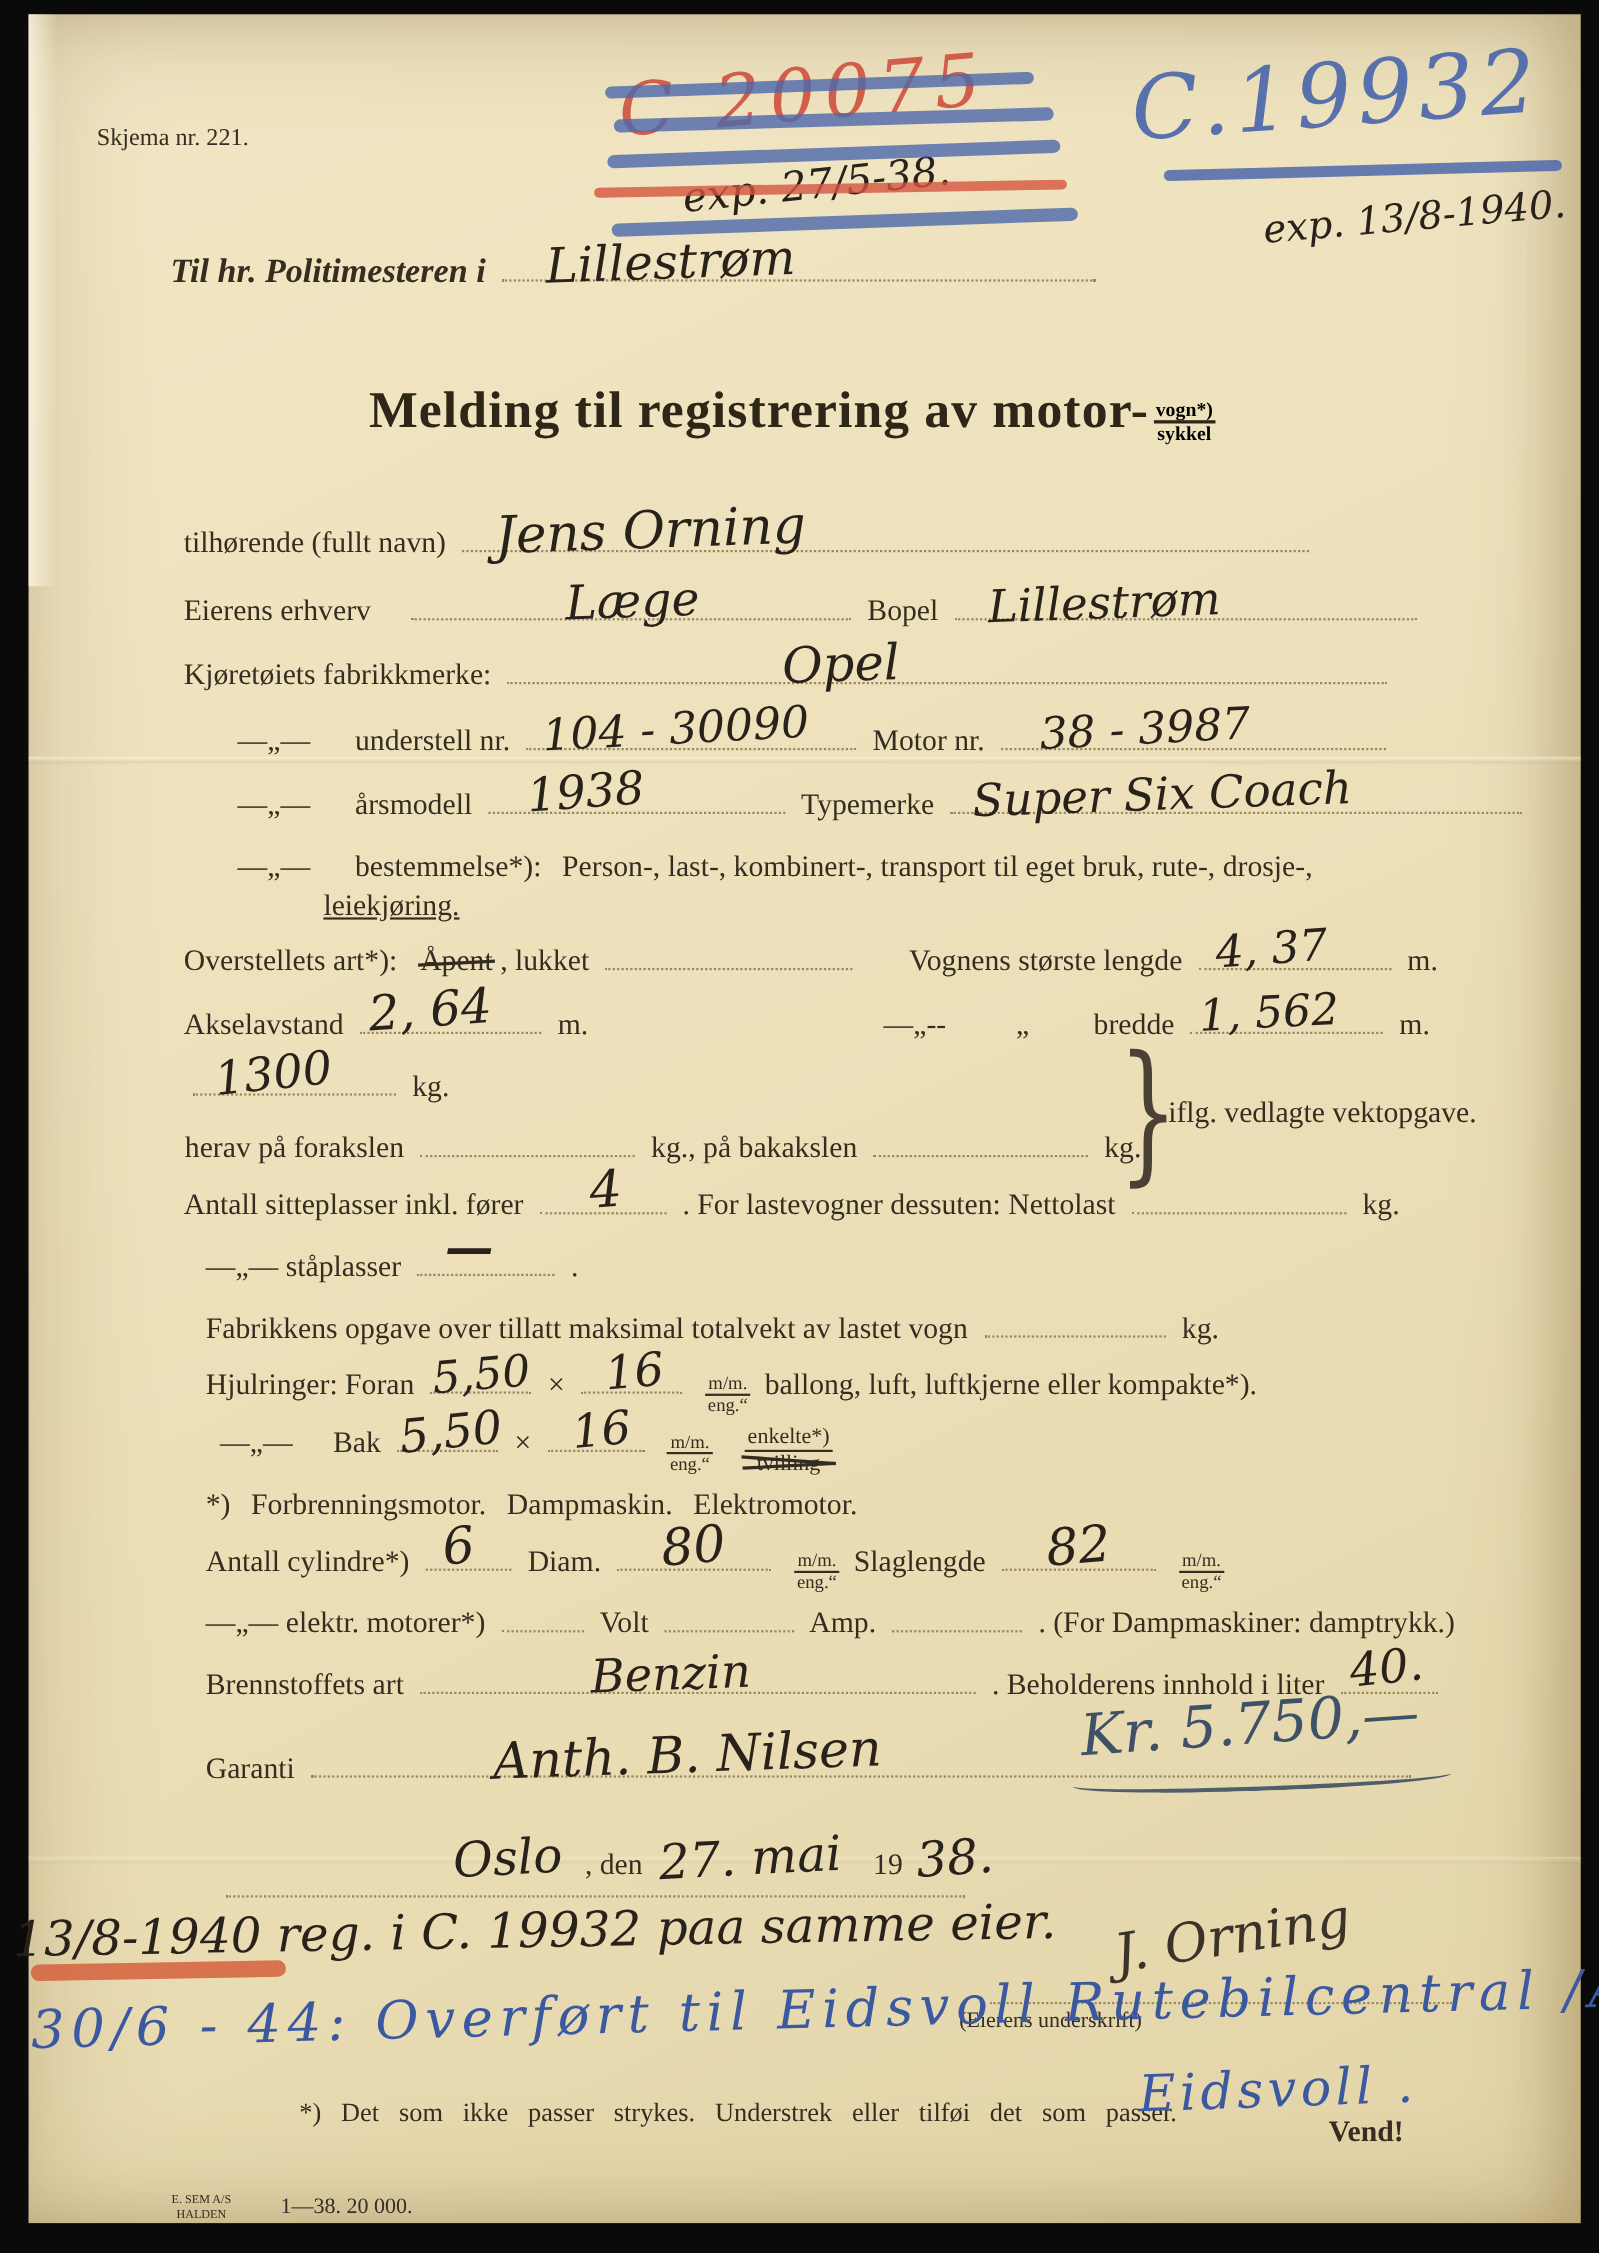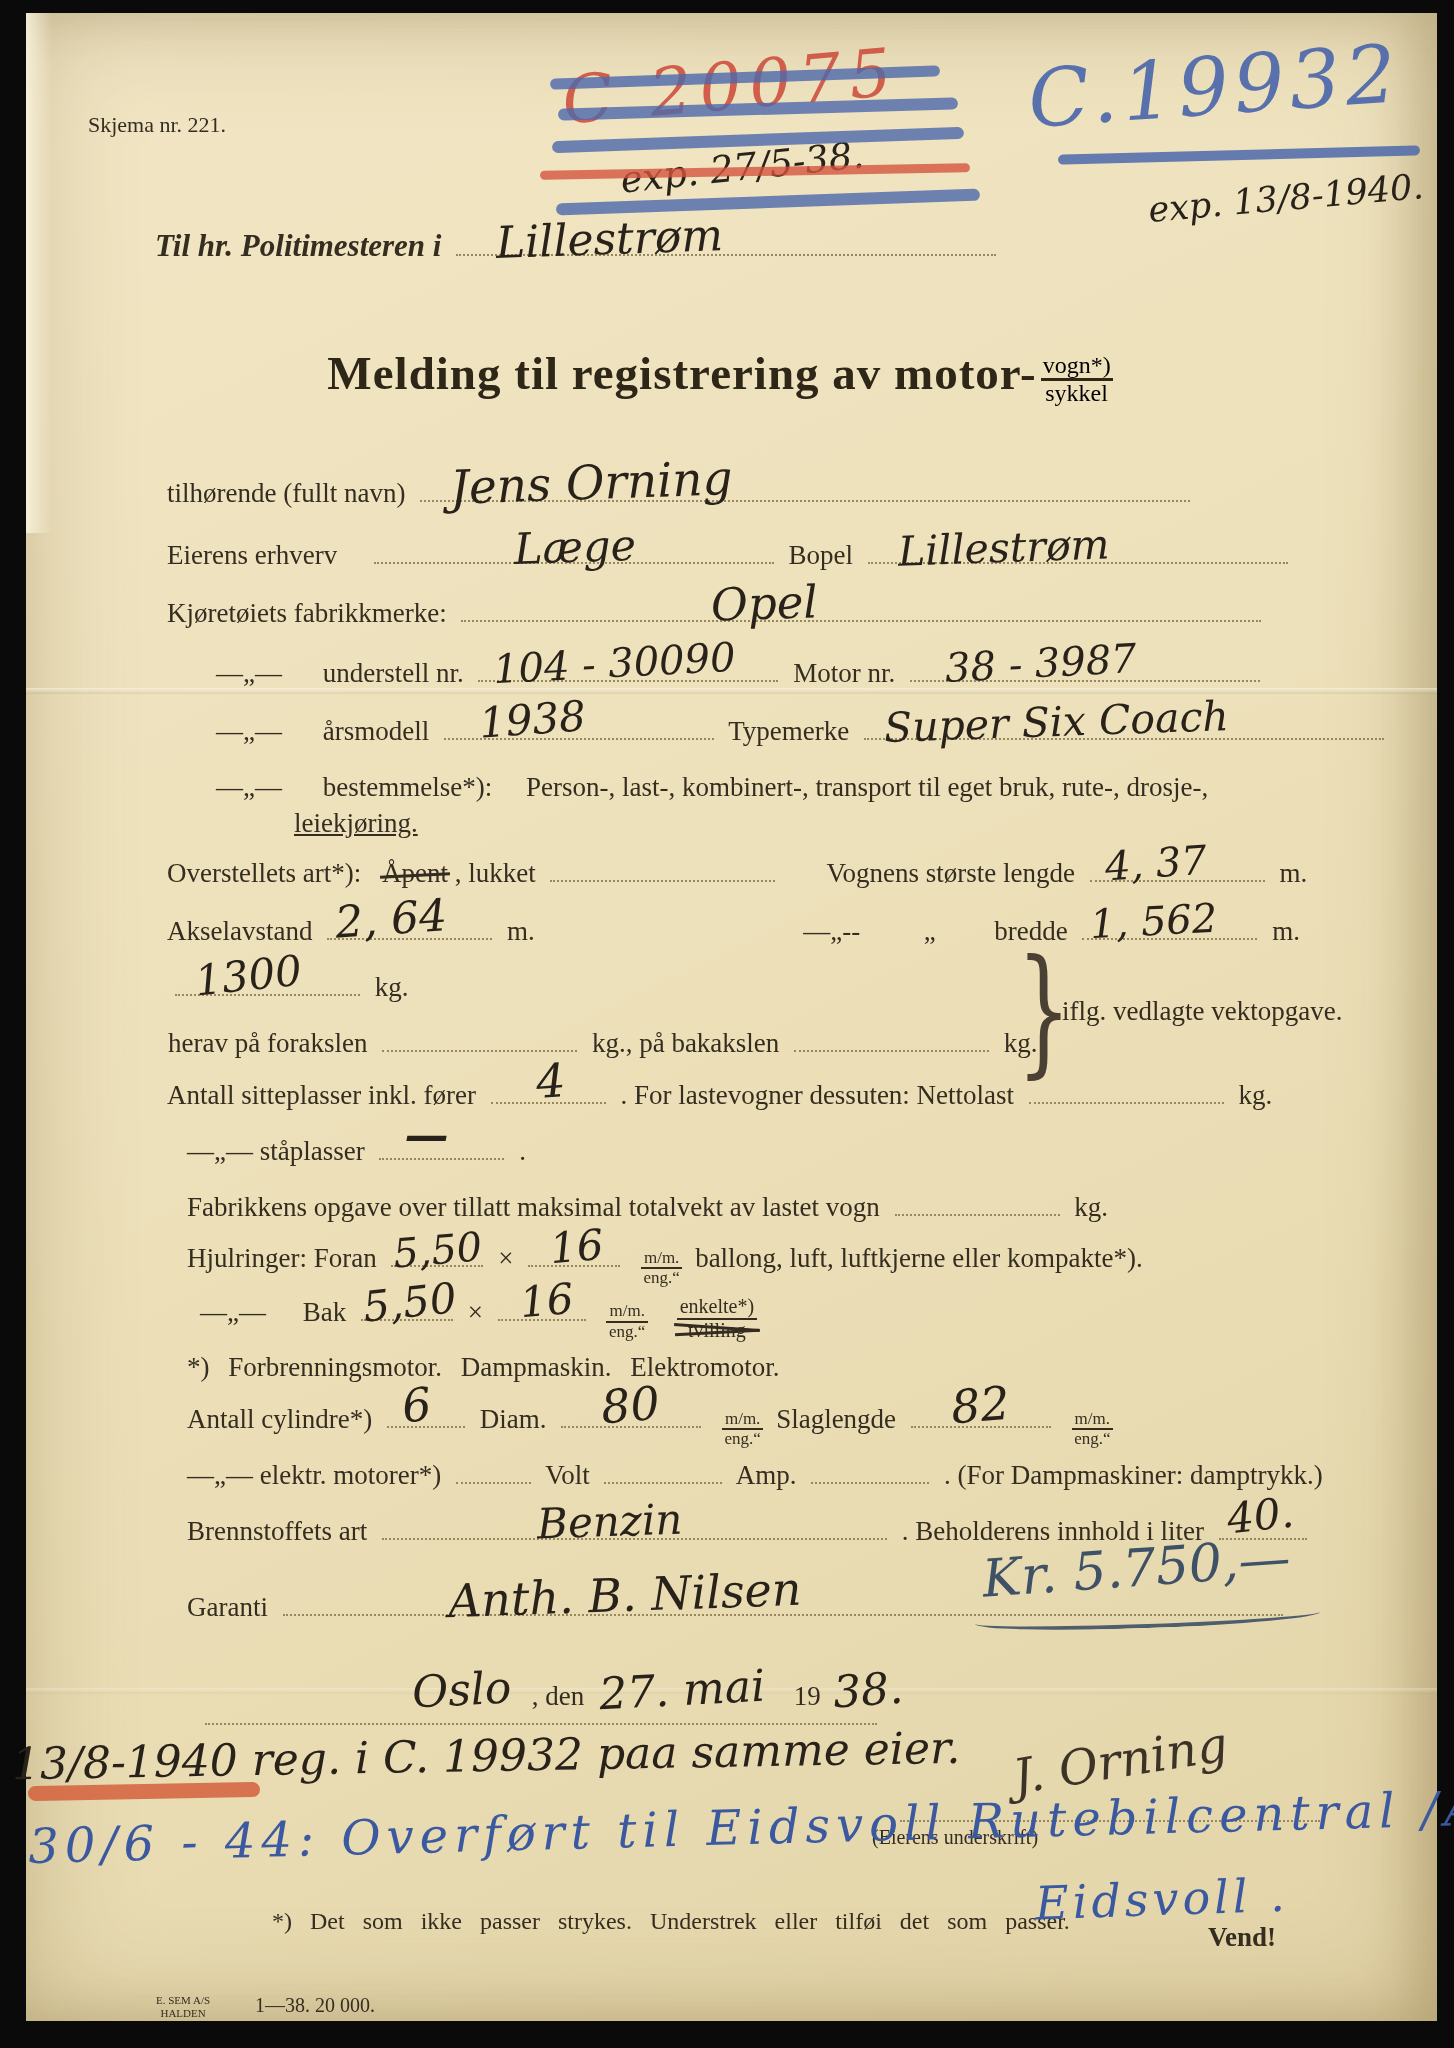--- a/index.html
+++ b/index.html
@@ -30,21 +30,21 @@
   .frac .ftop{display:block;border-bottom:2px solid #352d20;padding:0 3px;}
   .frac .fbot{display:block;}
   .strike{position:relative;display:inline-block;}
   .strike::after{content:"";position:absolute;left:-2px;right:-2px;top:52%;height:3px;
         background:#342c20;transform:rotate(-3deg);}
   .strike2::before{content:"";position:absolute;left:-3px;right:-3px;top:30%;height:3px;
         background:#342c20;transform:rotate(4deg);}
   .titlebox{position:absolute;left:170px;top:346px;width:1100px;text-align:center;z-index:3;}
   .title-main{font-size:47px;font-weight:bold;letter-spacing:1px;color:#2e2718;}
   .tfrac{display:inline-block;text-align:center;vertical-align:-12px;line-height:1.05;
-        font-size:24px;font-weight:normal;margin-left:4px;}
+        font-size:18px;font-weight:bold;margin-left:4px;}
   .tfrac .ftop{display:block;border-bottom:3px solid #2e2718;padding:0 2px;}
   .wsp{word-spacing:12px;}
   .brace{position:absolute;font-family:"DejaVu Serif",serif;font-size:138px;font-weight:400;
         color:#4a4034;transform:scale(.62,1);line-height:1;z-index:3;}
   .sigline{position:absolute;border-bottom:2px dotted #97875f;z-index:2;}
 </style>
 </head>
 <body>
 
 <div class="paper"></div>
@@ -121,21 +121,21 @@
     <span class="hw" style="font-size:42px;left:35px;bottom:-6px;transform:rotate(-4deg);">1938</span>
   </span>
   <span>Typemerke</span>
   <span class="fld" style="width:520px;">
     <span class="hw" style="font-size:41px;left:20px;bottom:-8px;transform:rotate(-2deg);">Super Six Coach</span>
   </span>
 </div>
 
 <div class="row" style="left:216px;top:772px;">
   <span class="lbl" style="width:100px;">—„—</span>
-  <span style="margin-right:27px;">bestemmelse*):</span>
+  <span style="margin-right:12px;">bestemmelse*):</span>
   <span>Person-, last-, kombinert-, transport til eget bruk, rute-, drosje-,</span>
 </div>
 <div class="row" style="left:294px;top:808px;text-decoration:underline;">
   <span>leiekjøring.</span>
 </div>
 
 <div class="row" style="left:167px;top:858px;">
   <span style="margin-right:14px;">Overstellets art*):</span>
   <span class="strike">Åpent</span>
   <span>, lukket</span>

